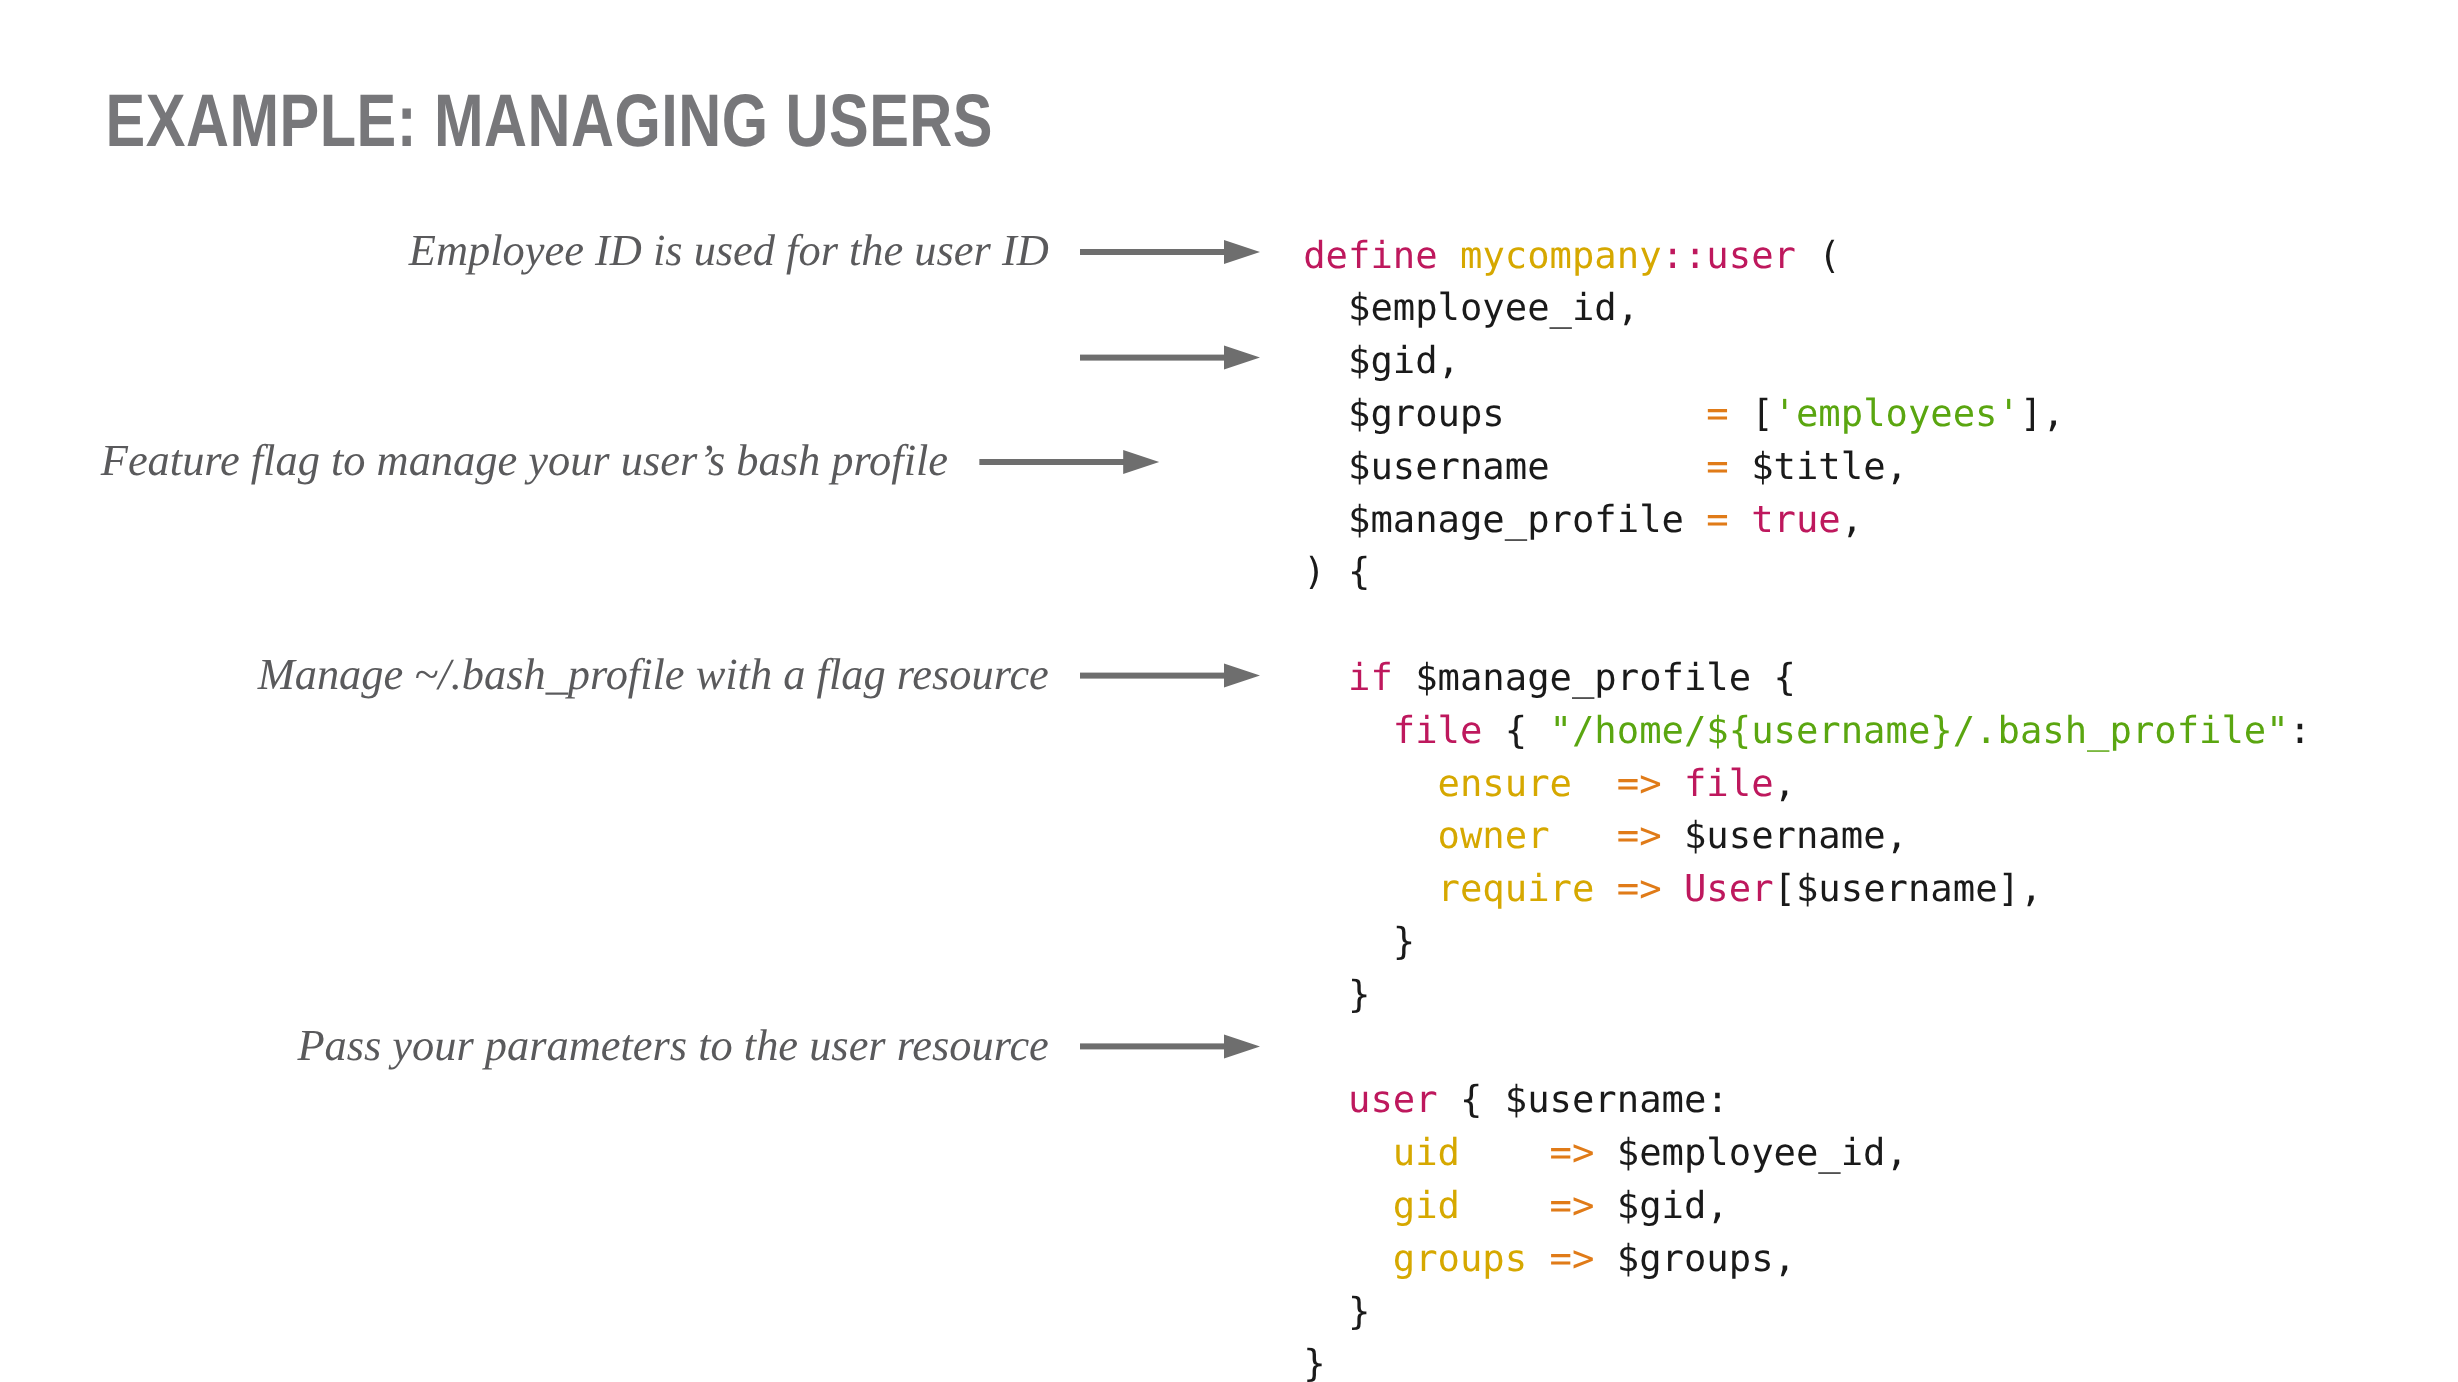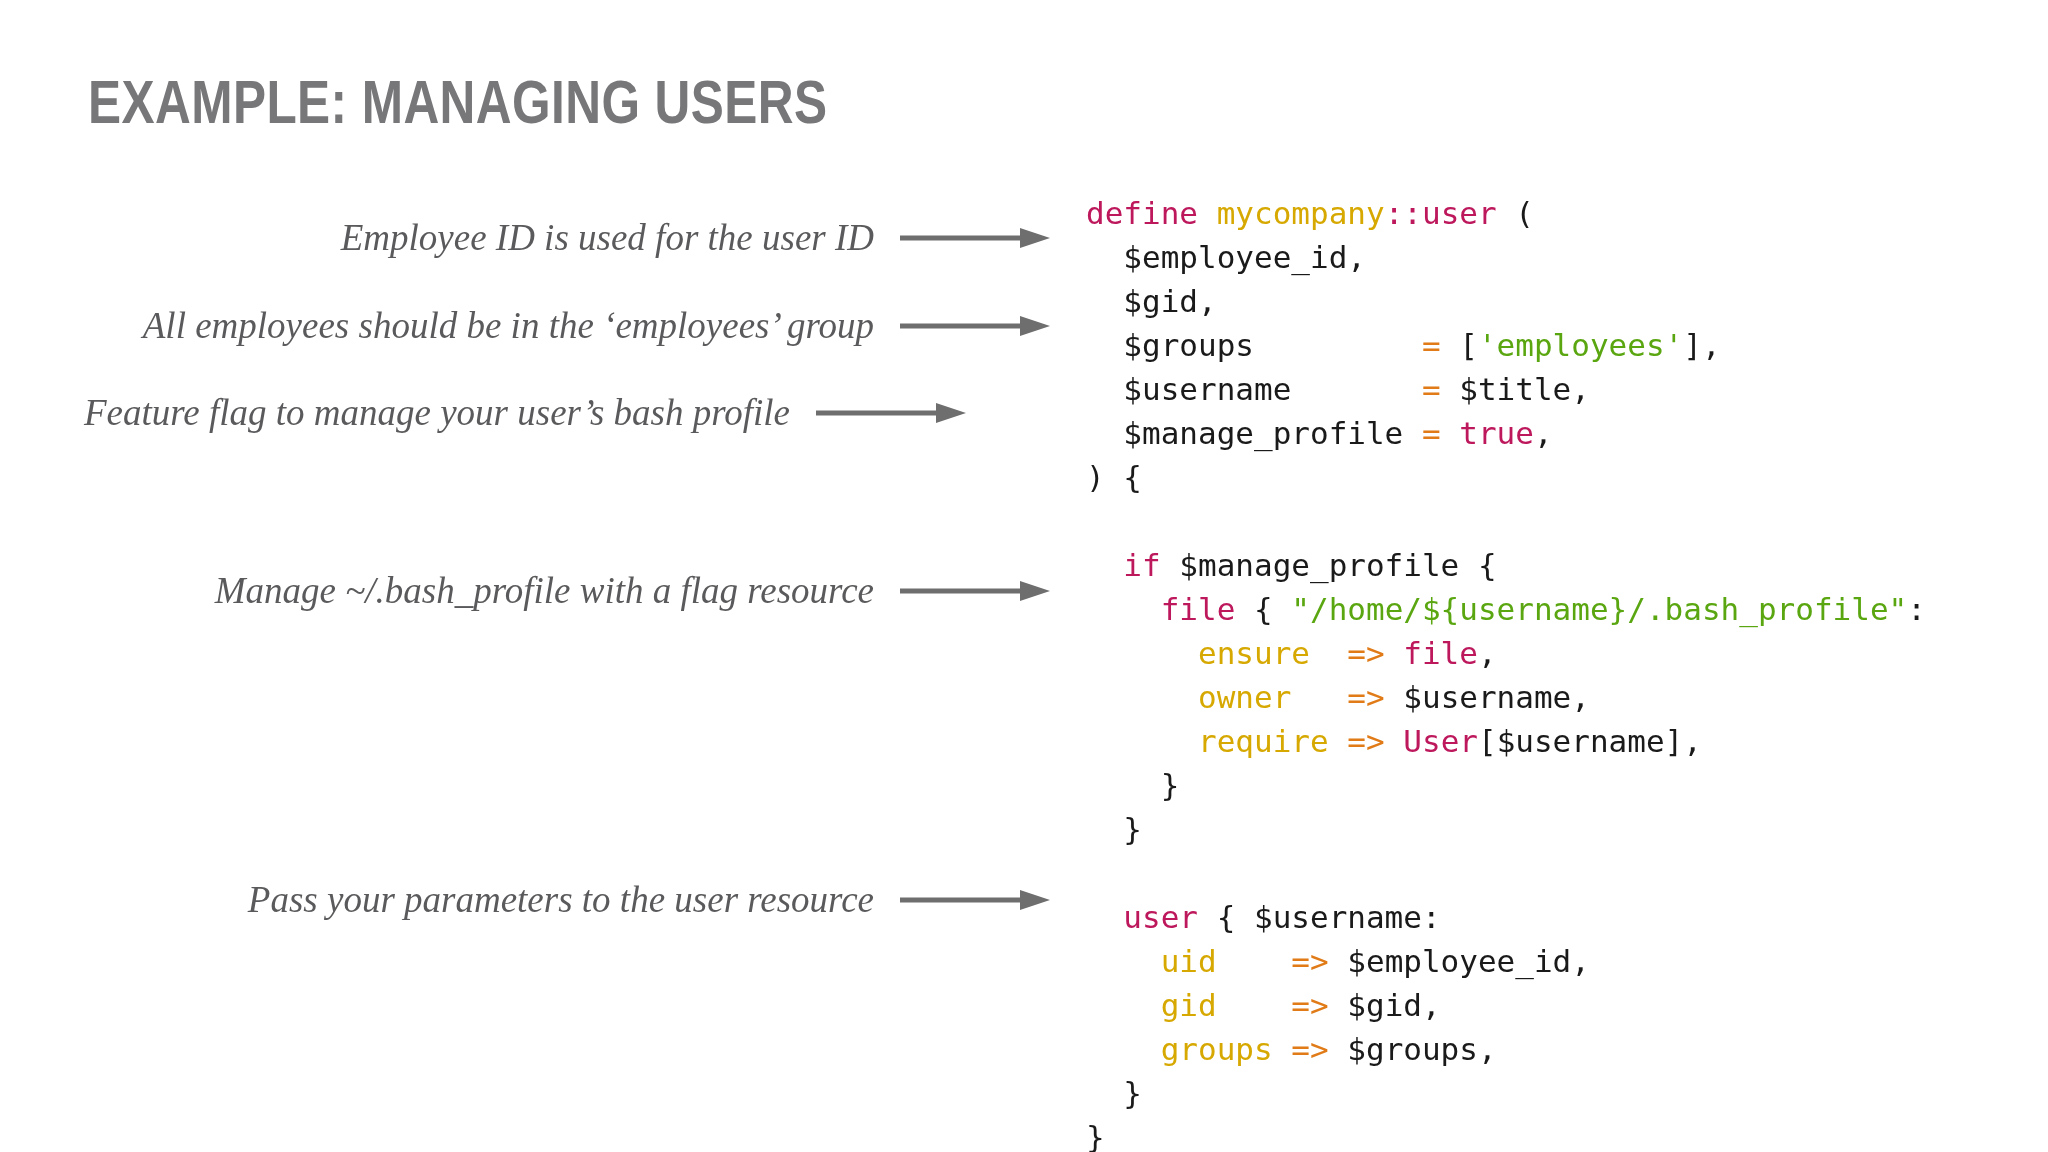--- a/index.html
+++ b/index.html
@@ -31,21 +31,20 @@
     transform: scaleX(0.80);
     transform-origin: left top;
     white-space: nowrap;
   }
   .annotation-row {
     position: absolute;
     height: 44px;
     display: flex;
     align-items: center;
     justify-content: flex-end;
-    margin-top: 28px;
   }
   .annotation-text {
     font-family: "Liberation Serif", "DejaVu Serif", serif;
     font-style: italic;
     font-size: 37px;
     line-height: 40px;
     color: #5a5a5c;
     white-space: nowrap;
     padding-right: 26px;
   }
@@ -87,21 +86,20 @@
 
   <div id="annotations-layer">
       <div class="annotation-row" style="top: 188px; left: 0px; width: 1050px;">
         <span class="annotation-text">Employee ID is used for the user ID</span>
         <svg class="arrow" width="150" height="22" viewBox="0 0 150 22">
           <rect x="0" y="8.5" width="124" height="5" fill="#6e6e6e"></rect>
           <polygon points="120,1 150,11 120,21" fill="#6e6e6e"></polygon>
         </svg>
       </div>
       <div class="annotation-row" style="top: 276px; left: 0px; width: 1050px;">
-        <span class="annotation-text">All employees should be in the ‘employees’ group</span>
         <svg class="arrow" width="150" height="22" viewBox="0 0 150 22">
           <rect x="0" y="8.5" width="124" height="5" fill="#6e6e6e"></rect>
           <polygon points="120,1 150,11 120,21" fill="#6e6e6e"></polygon>
         </svg>
       </div>
       <div class="annotation-row" style="top: 363px; left: 0px; width: 1050px; justify-content: center;">
         <span class="annotation-text">Feature flag to manage your user’s bash profile</span>
         <svg class="arrow" width="150" height="22" viewBox="0 0 150 22">
           <rect x="0" y="8.5" width="124" height="5" fill="#6e6e6e"></rect>
           <polygon points="120,1 150,11 120,21" fill="#6e6e6e"></polygon>

